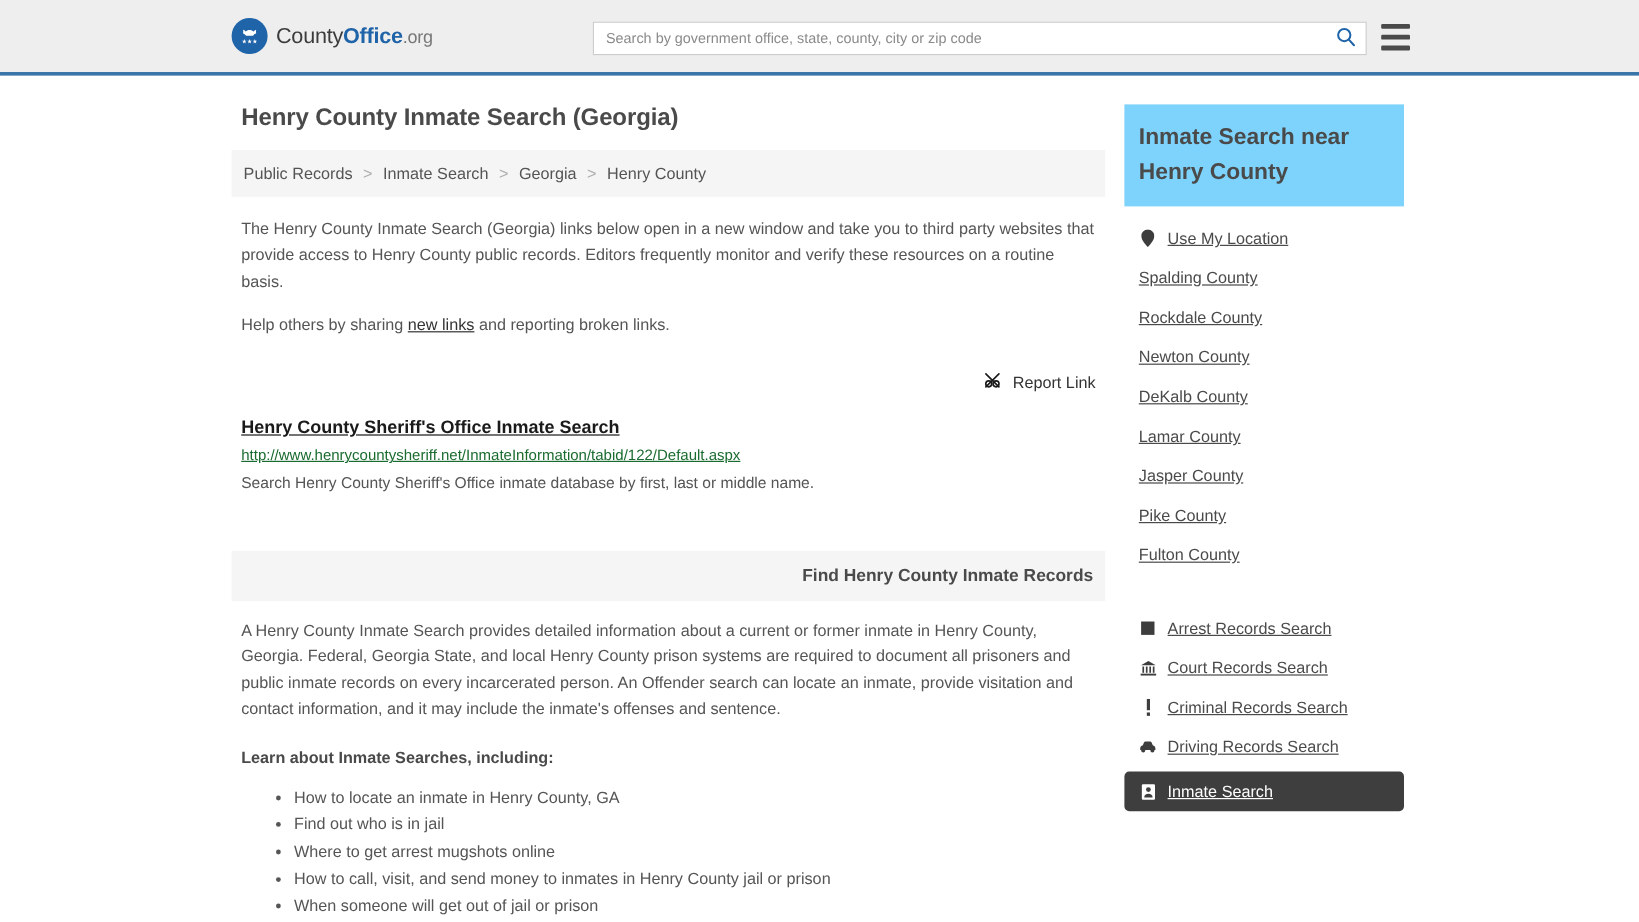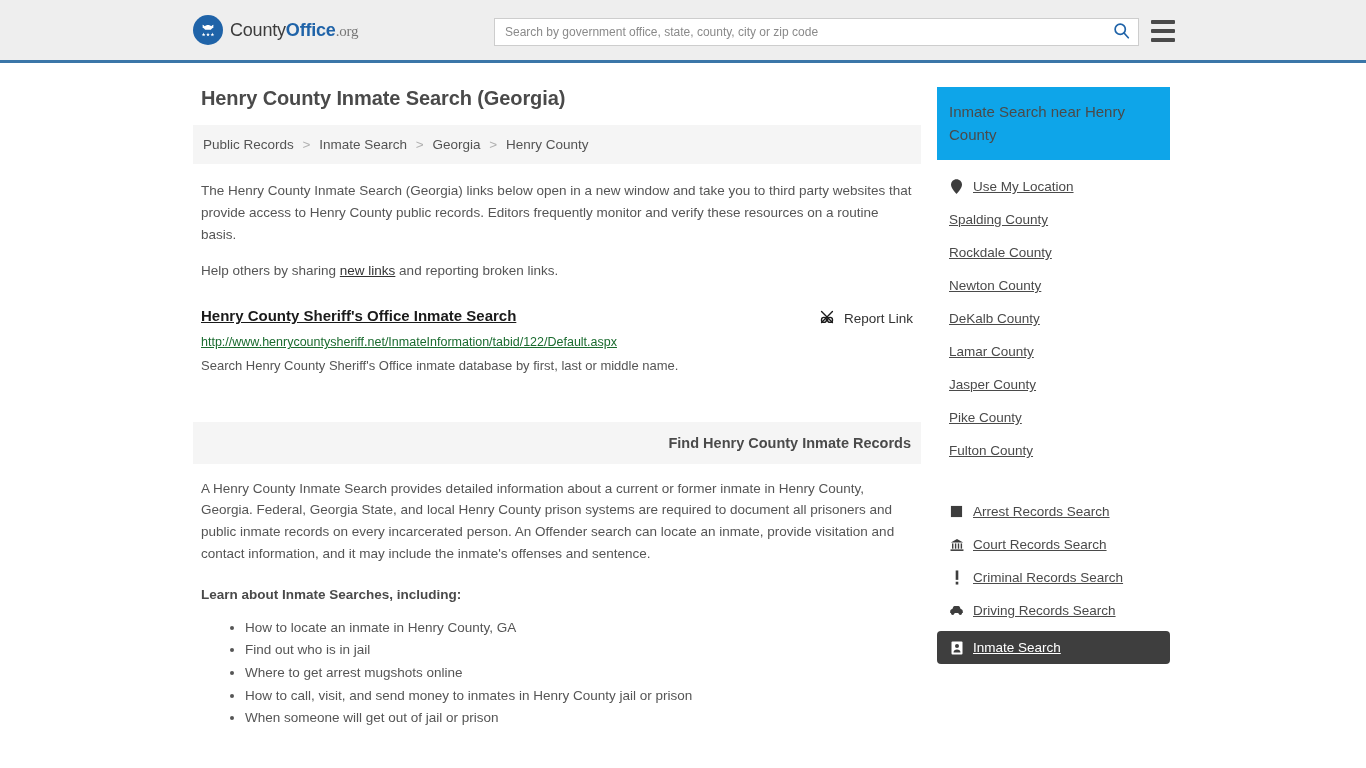--- a/index.html
+++ b/index.html
@@ -39,21 +39,21 @@
     justify-content: center;
     flex-shrink: 0;
   }
   .logo-text {
     font-size: 18px;
     letter-spacing: -0.2px;
     white-space: nowrap;
   }
   .logo-text .lt-county { color: #3c3c3c; }
   .logo-text .lt-office { color: #1f63a8; font-weight: bold; }
-  .logo-text .lt-org    { color: #777777; font-size: 15px; font-family: Liberation Serif, serif; }
+  .logo-text .lt-org    { color: #777777; font-size: 15px; }
 
   .search-wrap {
     position: absolute;
     left: 494px;
     top: 18px;
     width: 645px;
     height: 28px;
     background: #ffffff;
     border: 1px solid #cdcdcd;
     display: flex;
@@ -147,20 +147,21 @@
   .result-head {
     display: flex;
     align-items: flex-start;
     justify-content: space-between;
   }
   .result-title {
     font-size: 15px;
     font-weight: bold;
     color: #1a1a1a;
     cursor: pointer;
+    margin-top: 41px;
   }
   .report-link {
     display: flex;
     align-items: center;
     gap: 9px;
     font-size: 13.5px;
     color: #333333;
     cursor: pointer;
     white-space: nowrap;
     padding-top: 2px;
@@ -203,24 +204,24 @@
   ul.topic-list li {
     font-size: 13.5px;
     color: #555555;
     line-height: 1.52;
     margin-bottom: 2px;
   }
 
   
   .side-card { margin-bottom: 6px; }
   .side-card-header {
-    background: #0ea5e9;
+    background: #7dd3fc;
     padding: 14px 12px;
-    font-size: 15px;
-    font-weight: normal;
+    font-size: 19px;
+    font-weight: bold;
     color: #4a4a4a;
     line-height: 1.5;
   }
   .side-links { padding: 10px 0 0 0; }
   .side-link-row {
     display: flex;
     align-items: center;
     gap: 9px;
     padding: 9px 12px;
     cursor: pointer;

